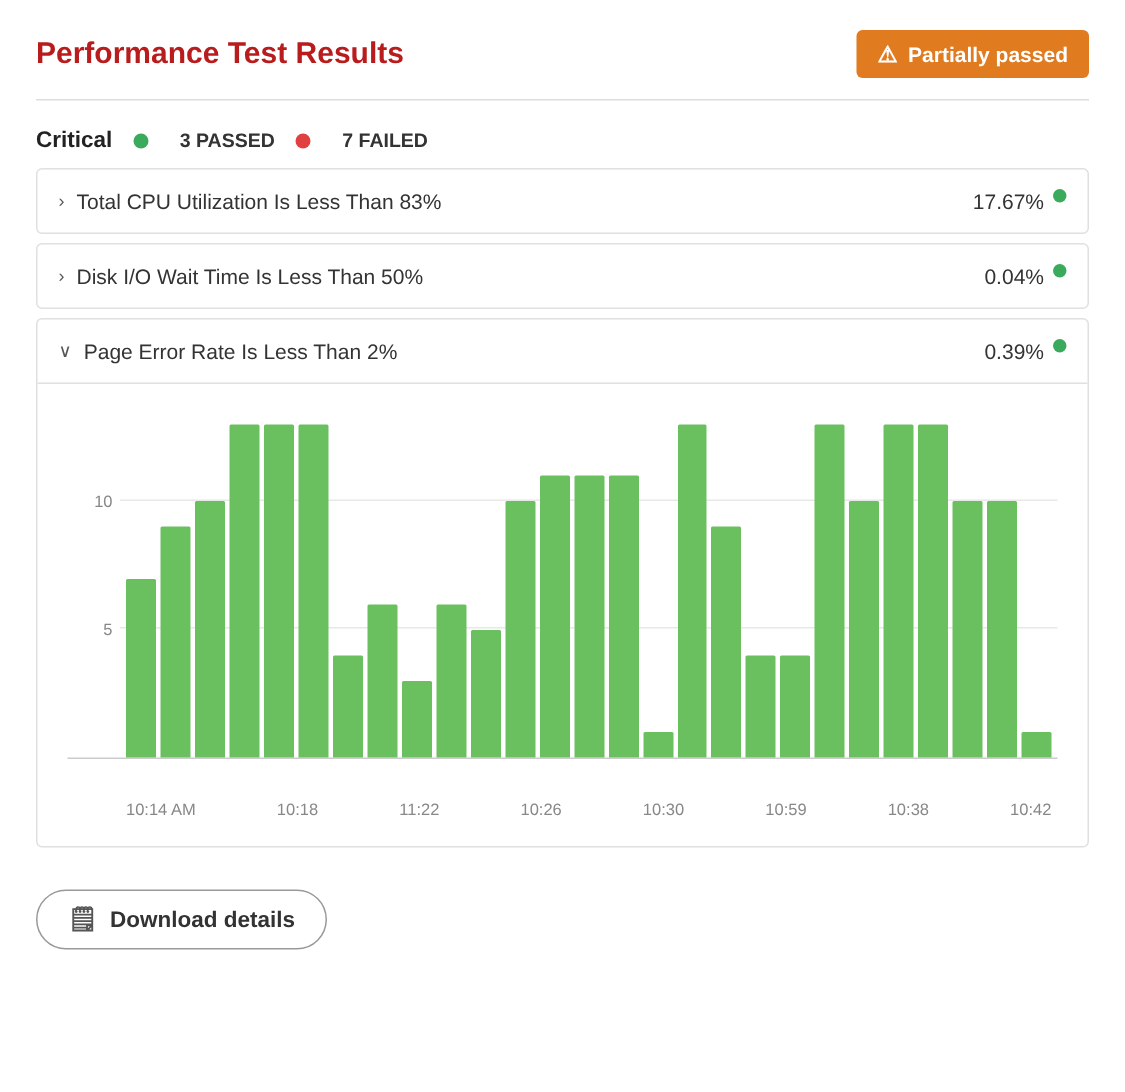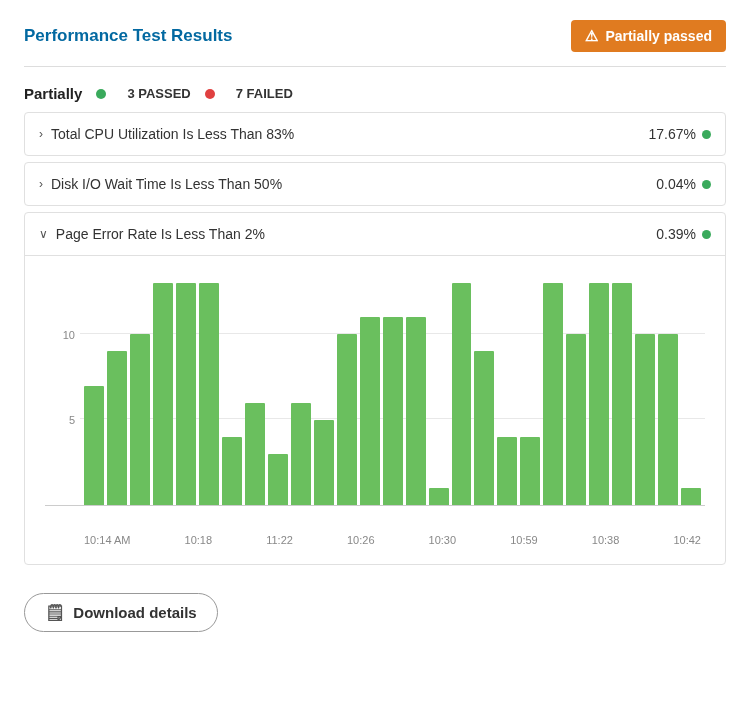--- a/index.html
+++ b/index.html
@@ -19,23 +19,23 @@
       padding: 20px 24px 30px 24px;
       position: relative;
     }
     .header {
       display: flex;
       align-items: center;
       justify-content: space-between;
       margin-bottom: 14px;
     }
     .title {
-      font-size: 17px;
+      font-size: 20px;
       font-weight: 700;
-      color: #0369a1;
+      color: #b91c1c;
     }
     .status-badge {
       background: #e07b20;
       color: #fff;
       border-radius: 4px;
       padding: 7px 14px;
       font-size: 14px;
       font-weight: 600;
       display: flex;
       align-items: center;
@@ -96,21 +96,21 @@
       font-size: 14px;
       color: #333;
     }
     .chevron {
       font-size: 12px;
       color: #555;
       user-select: none;
     }
     .row-right {
       display: flex;
-      align-items: center;
+      align-items: flex-start;
       gap: 6px;
       font-size: 14px;
       font-weight: 500;
       color: #333;
     }
     .row-right .dot { width: 9px; height: 9px; }
     .expanded-content {
       padding: 10px 20px 18px 20px;
       border-top: 1px solid #e0e0e0;
     }
@@ -205,21 +205,21 @@
   <div class="header">
     <h1 class="title">Performance Test Results</h1>
     <div class="status-badge">
       <span class="warn-icon">⚠</span>
       <span>Partially passed</span>
     </div>
   </div>
   <hr class="divider">
 
   <div class="section-header">
-    <span class="section-label">Partially</span>
+    <span class="section-label">Critical</span>
     <span class="passed-badge">
       <span class="dot dot-green"></span>
       <span>3 PASSED</span>
     </span>
     <span class="passed-badge">
       <span class="dot dot-red"></span>
       <span>7 FAILED</span>
     </span>
   </div>
 

